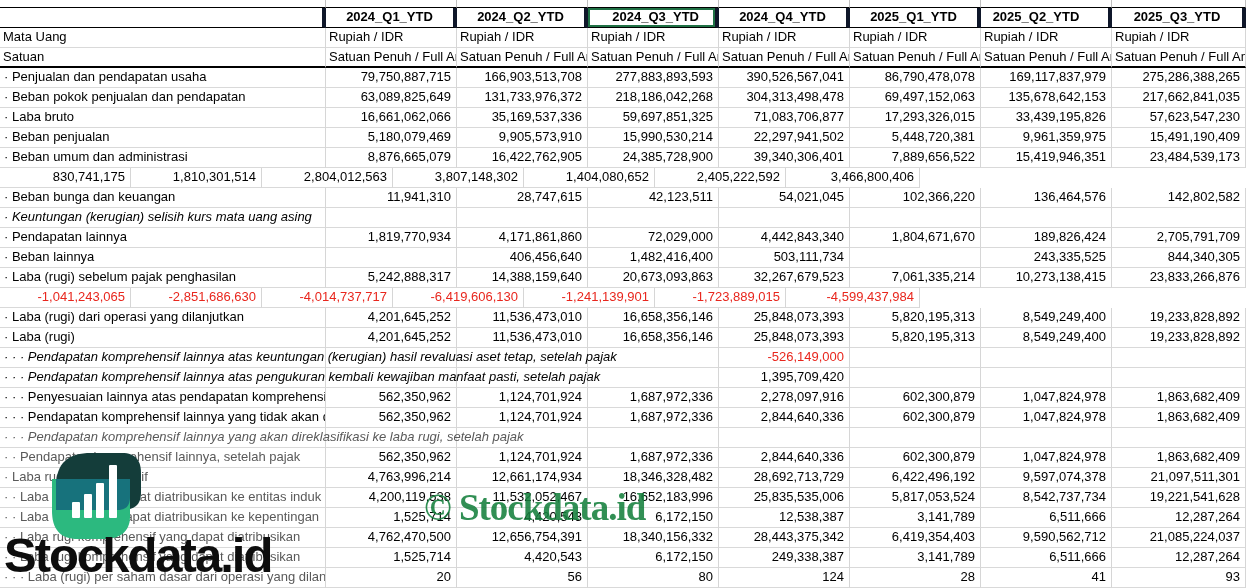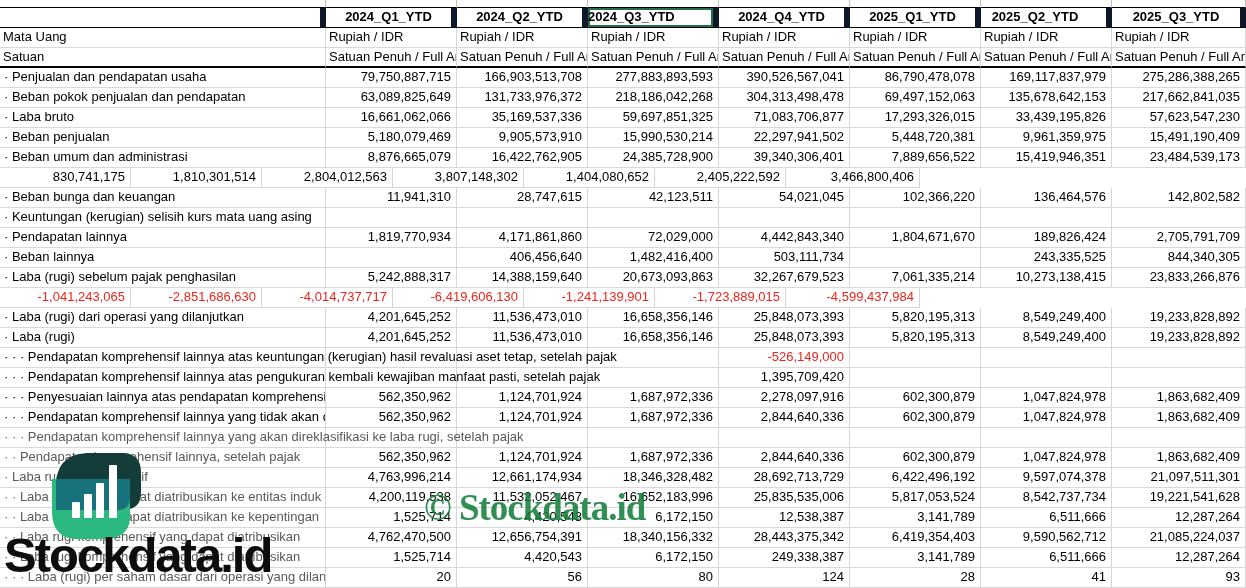--- a/index.html
+++ b/index.html
@@ -10,29 +10,29 @@
   .row{display:flex;box-sizing:border-box;height:20px;line-height:18px;}
   .cell{box-sizing:border-box;flex:0 0 auto;overflow:hidden;white-space:nowrap;
         border-right:1px solid #d6d6d6;border-bottom:1px solid #d9d9d9;}
   .labelcol{width:326px;padding-left:4px;}
   .valcol{width:131px;text-align:right;padding-right:5px;}
   .valcol.last{width:134px;}
   
   #strip{height:8px;}
   #strip .cell{border-bottom:1px solid #000;border-right:1px solid #c0c0c0;}
   
-  #header-row .cell{border-bottom:1px solid #000;border-right:6px solid #0f172a;
+  #header-row .cell{border-bottom:1px solid #000;border-right:4px solid #0f172a;
                     font-weight:bold;text-align:center;padding:0;}
   #header-row .cell.selected{box-shadow:inset 0 0 0 2px #1f7145;}
   
   .meta .cell{text-align:left;padding-left:3px;}
   #satuan-row .cell{border-bottom:2px solid #000;}
   
   .lbl{display:block;}
-  .cell.spill{overflow:visible;position:relative;z-index:1;}
+  .cell.spill{overflow:visible;position:relative;z-index:1;font-style:italic;}
   .muted .labelcol{color:#595959;}
   .neg{color:#e8261d;}
   
   #watermark{
     position:absolute;left:424px;top:486px;z-index:5;
     font-size:37px;font-weight:bold;letter-spacing:-1px;color:#15803d;opacity:.88;font-family:Liberation Serif, serif;
   }
   
   #logo-icon{position:absolute;left:46px;top:447px;z-index:6;}
   #logo-text{
@@ -55,21 +55,21 @@
       <div class="cell valcol last"></div>
     </div>
   <div id="header-row" class="row">
       <div class="cell labelcol"></div>
       <div class="cell valcol" style="text-align: center; padding-right: 0px;">
         <span class="lbl">2024_Q1_YTD</span>
       </div>
       <div class="cell valcol" style="text-align: center; padding-right: 0px;">
         <span class="lbl">2024_Q2_YTD</span>
       </div>
-      <div class="cell valcol selected" style="text-align: left; padding-right: 0px;">
+      <div class="cell valcol selected" style="text-align: right; padding-right: 16px;">
         <span class="lbl">2024_Q3_YTD</span>
       </div>
       <div class="cell valcol" style="text-align: center; padding-right: 0px;">
         <span class="lbl">2024_Q4_YTD</span>
       </div>
       <div class="cell valcol" style="text-align: center; padding-right: 0px;">
         <span class="lbl">2025_Q1_YTD</span>
       </div>
       <div class="cell valcol" style="text-align: center; padding-right: 17px;">
         <span class="lbl">2025_Q2_YTD</span>

